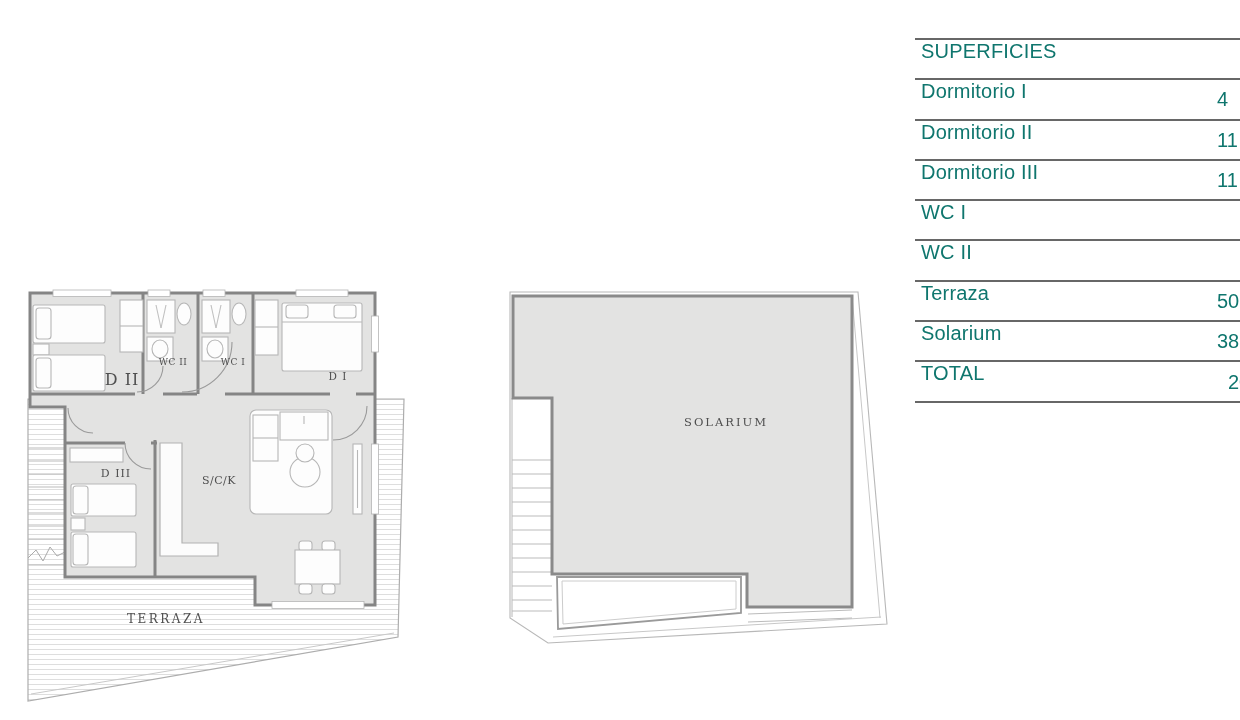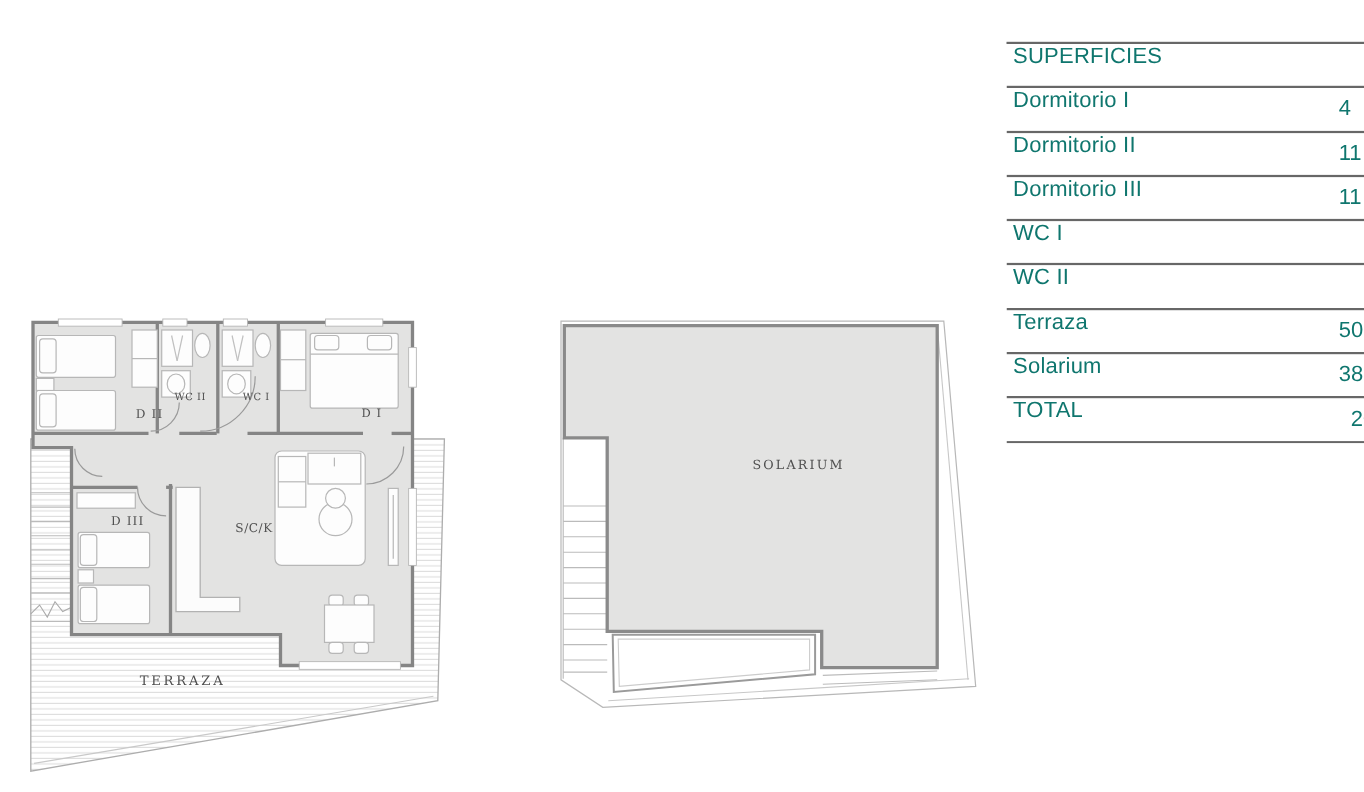--- a/index.html
+++ b/index.html
@@ -8,26 +8,26 @@
     background:#ffffff;font-family:"Liberation Sans",sans-serif;
   }
   
   #plan-svg{position:absolute;left:0;top:0;}
 
   
   .pl{
     position:absolute;text-align:center;color:#4f4f4f;
     font-family:"DejaVu Serif",serif;white-space:nowrap;
   }
-  #lbl-d2      {left:106px; top:370px;width:60px; font-size:11px;letter-spacing:1px;}
+  #lbl-d2      {left:92px; top:370px;width:60px; font-size:16px;letter-spacing:1px;}
   #lbl-wc2     {left:143px;top:357px;width:60px; font-size:9px;  letter-spacing:.5px;}
   #lbl-wc1     {left:203px;top:357px;width:60px; font-size:9px;  letter-spacing:.5px;}
   #lbl-d1      {left:308px;top:370px;width:60px; font-size:10.5px;letter-spacing:1px;}
   #lbl-d3      {left:86px; top:467px;width:60px; font-size:11px;letter-spacing:1px;}
-  #lbl-sck     {left:184px;top:474px;width:70px; font-size:11px; letter-spacing:.5px;margin-left:12px;}
+  #lbl-sck     {left:184px;top:474px;width:70px; font-size:11px; letter-spacing:.5px;}
   #lbl-terraza {left:103px;top:612px;width:126px;font-size:12px; letter-spacing:2.5px;}
   #lbl-solarium{left:663px;top:415px;width:126px;font-size:11.5px;letter-spacing:2px;}
 
   
   .superficies{
     position:absolute;left:915px;top:38px;width:325px;
     border-top:2px solid #676767;overflow:hidden;
   }
   .srow{
     position:relative;height:38.3px;border-bottom:2px solid #676767;

